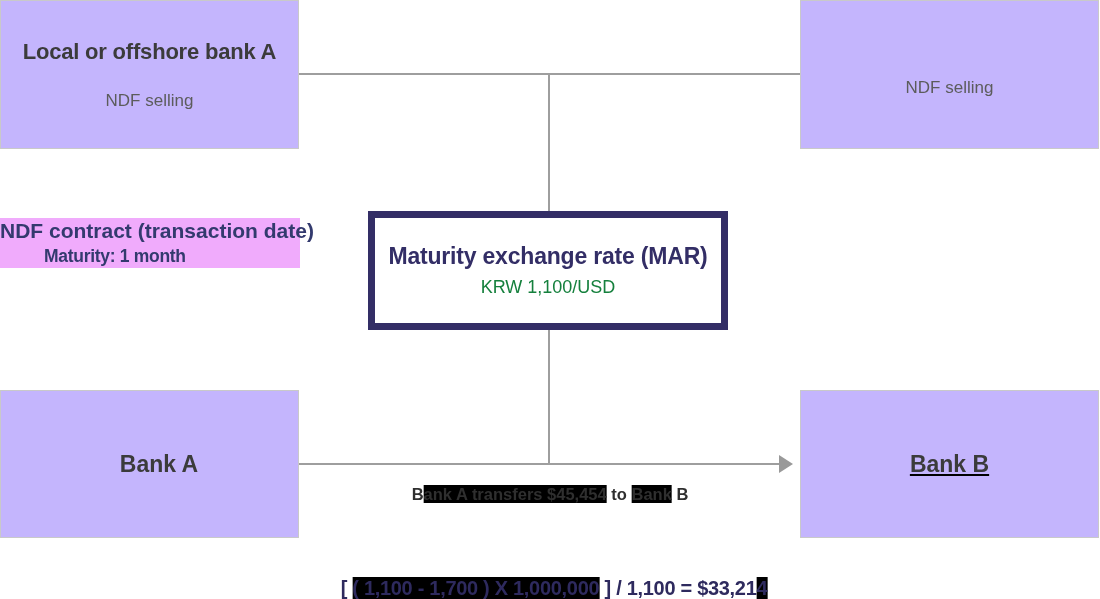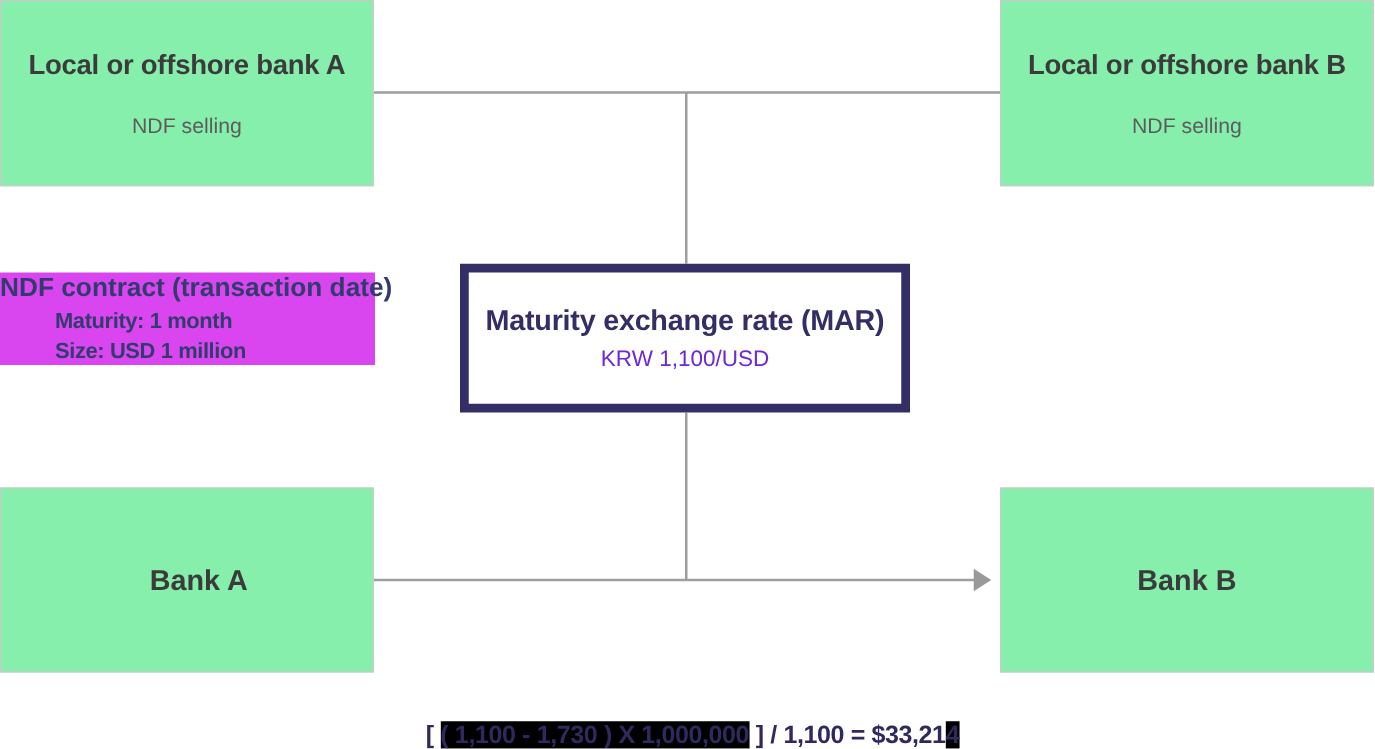--- a/index.html
+++ b/index.html
@@ -2,54 +2,54 @@
 <html><head>
 <meta charset="utf-8">
 <style>
   html,body{margin:0;padding:0;background:#fff;}
   #canvas{
     position:relative;width:1100px;height:599px;background:#ffffff;
     font-family:"Liberation Sans",sans-serif;overflow:hidden;
   }
   
   .gbox{
-    position:absolute;background:#86efac;border:1px solid #c9c9c9;
+    position:absolute;background:#c4b5fd;border:1px solid #c9c9c9;
     display:flex;flex-direction:column;align-items:center;justify-content:center;
     box-sizing:border-box;text-align:center;
   }
   .gbox .title{font-size:22px;font-weight:bold;color:#3b3b3b;letter-spacing:-0.2px;}
   .gbox .subtitle{font-size:17px;color:#5c5c5c;margin-top:26px;}
   #box-top-a{left:0;top:0;width:299px;height:149px;}
   #box-top-b{left:800px;top:0;width:299px;height:149px;}
   #box-bot-a{left:0;top:390px;width:299px;height:148px;padding-left:19px;}
-  #box-bot-b{left:800px;top:390px;width:299px;height:148px;}
+  #box-bot-b{left:800px;top:390px;width:299px;height:148px;text-decoration:underline;}
   .banklabel{font-size:23px;font-weight:bold;color:#3b3b3b;}
   
   .hline,.vline{position:absolute;background:#9e9e9e;}
   #line-top{left:299px;top:73px;width:501px;height:2px;}
   #line-vtop{left:548px;top:74px;width:2px;height:137px;}
   #line-vbottom{left:548px;top:330px;width:2px;height:134px;}
   #line-arrow{left:299px;top:463px;width:482px;height:2px;}
   #arrowhead{
     position:absolute;left:779px;top:455px;width:0;height:0;
     border-left:14px solid #999999;border-top:9px solid transparent;
     border-bottom:9px solid transparent;
   }
   
   #mar-box{
     position:absolute;left:368px;top:211px;width:360px;height:119px;
     background:#fff;border:7px solid #332e66;box-sizing:border-box;
     display:flex;flex-direction:column;align-items:center;justify-content:center;
     text-align:center;z-index:3;
   }
   #mar-box .mar-title{font-size:23px;font-weight:bold;color:#332e66;letter-spacing:-0.2px;}
-  #mar-box .mar-subtitle{font-size:18px;color:#6d28d9;margin-top:7px;}
+  #mar-box .mar-subtitle{font-size:18px;color:#15803d;margin-top:7px;}
   
   #ndf-block{
-    position:absolute;left:0;top:218px;width:300px;background:#d946ef;
+    position:absolute;left:0;top:218px;width:300px;background:#f0abfc;
     white-space:nowrap;overflow:visible;z-index:2;color:#333a6e;
   }
   #ndf-block .ndf-title{font-size:21px;font-weight:bold;line-height:26px;}
   #ndf-block .ndf-line{font-size:17.5px;font-weight:bold;line-height:24px;letter-spacing:-0.3px;margin-left:44px;}
   
   .seg-label{position:absolute;white-space:pre;}
   .seg-label span.hl{background:#000;}
   #transfer-label{
     left:550px;top:483px;transform:translateX(-50%);
     font-size:16.5px;font-weight:bold;color:#2f2f2f;line-height:22px;
@@ -68,38 +68,37 @@
   <div class="vline" id="line-vtop"></div>
   <div class="vline" id="line-vbottom"></div>
   <div class="hline" id="line-arrow"></div>
   <div id="arrowhead"></div>
 
   <div class="gbox" id="box-top-a">
     <div class="title">Local or offshore bank A</div>
     <div class="subtitle">NDF selling</div>
   </div>
   <div class="gbox" id="box-top-b">
-    <div class="title">Local or offshore bank B</div>
     <div class="subtitle">NDF selling</div>
   </div>
 
   <div class="gbox" id="box-bot-a">
     <div class="banklabel">Bank A</div>
   </div>
   <div class="gbox" id="box-bot-b">
     <div class="banklabel">Bank B</div>
   </div>
 
   <div id="mar-box">
     <div class="mar-title">Maturity exchange rate (MAR)</div>
     <div class="mar-subtitle">KRW 1,100/USD</div>
   </div>
 
   <div id="ndf-block">
     <div class="ndf-title">NDF contract (transaction date)</div>
     <div class="ndf-line">Maturity: 1 month</div>
-    <div class="ndf-line">Size: USD 1 million</div>
   </div>
 
+  <div class="seg-label" id="transfer-label"><span>B</span><span class="hl">ank A transfers $45,454</span><span> to </span><span class="hl">Bank</span><span> B</span></div>
 
-  <div class="seg-label" id="formula"><span>[ </span><span class="hl">( 1,100 - 1,730 ) X 1,000,000</span><span> ] / 1,100 = $33,21</span><span class="hl">4</span></div>
+  <div class="seg-label" id="formula"><span>[ </span><span class="hl">( 1,100 - 1,700 ) X 1,000,000</span><span> ] / 1,100 = $33,21</span><span class="hl">4</span></div>
 
 </div>
 
 </body></html>

